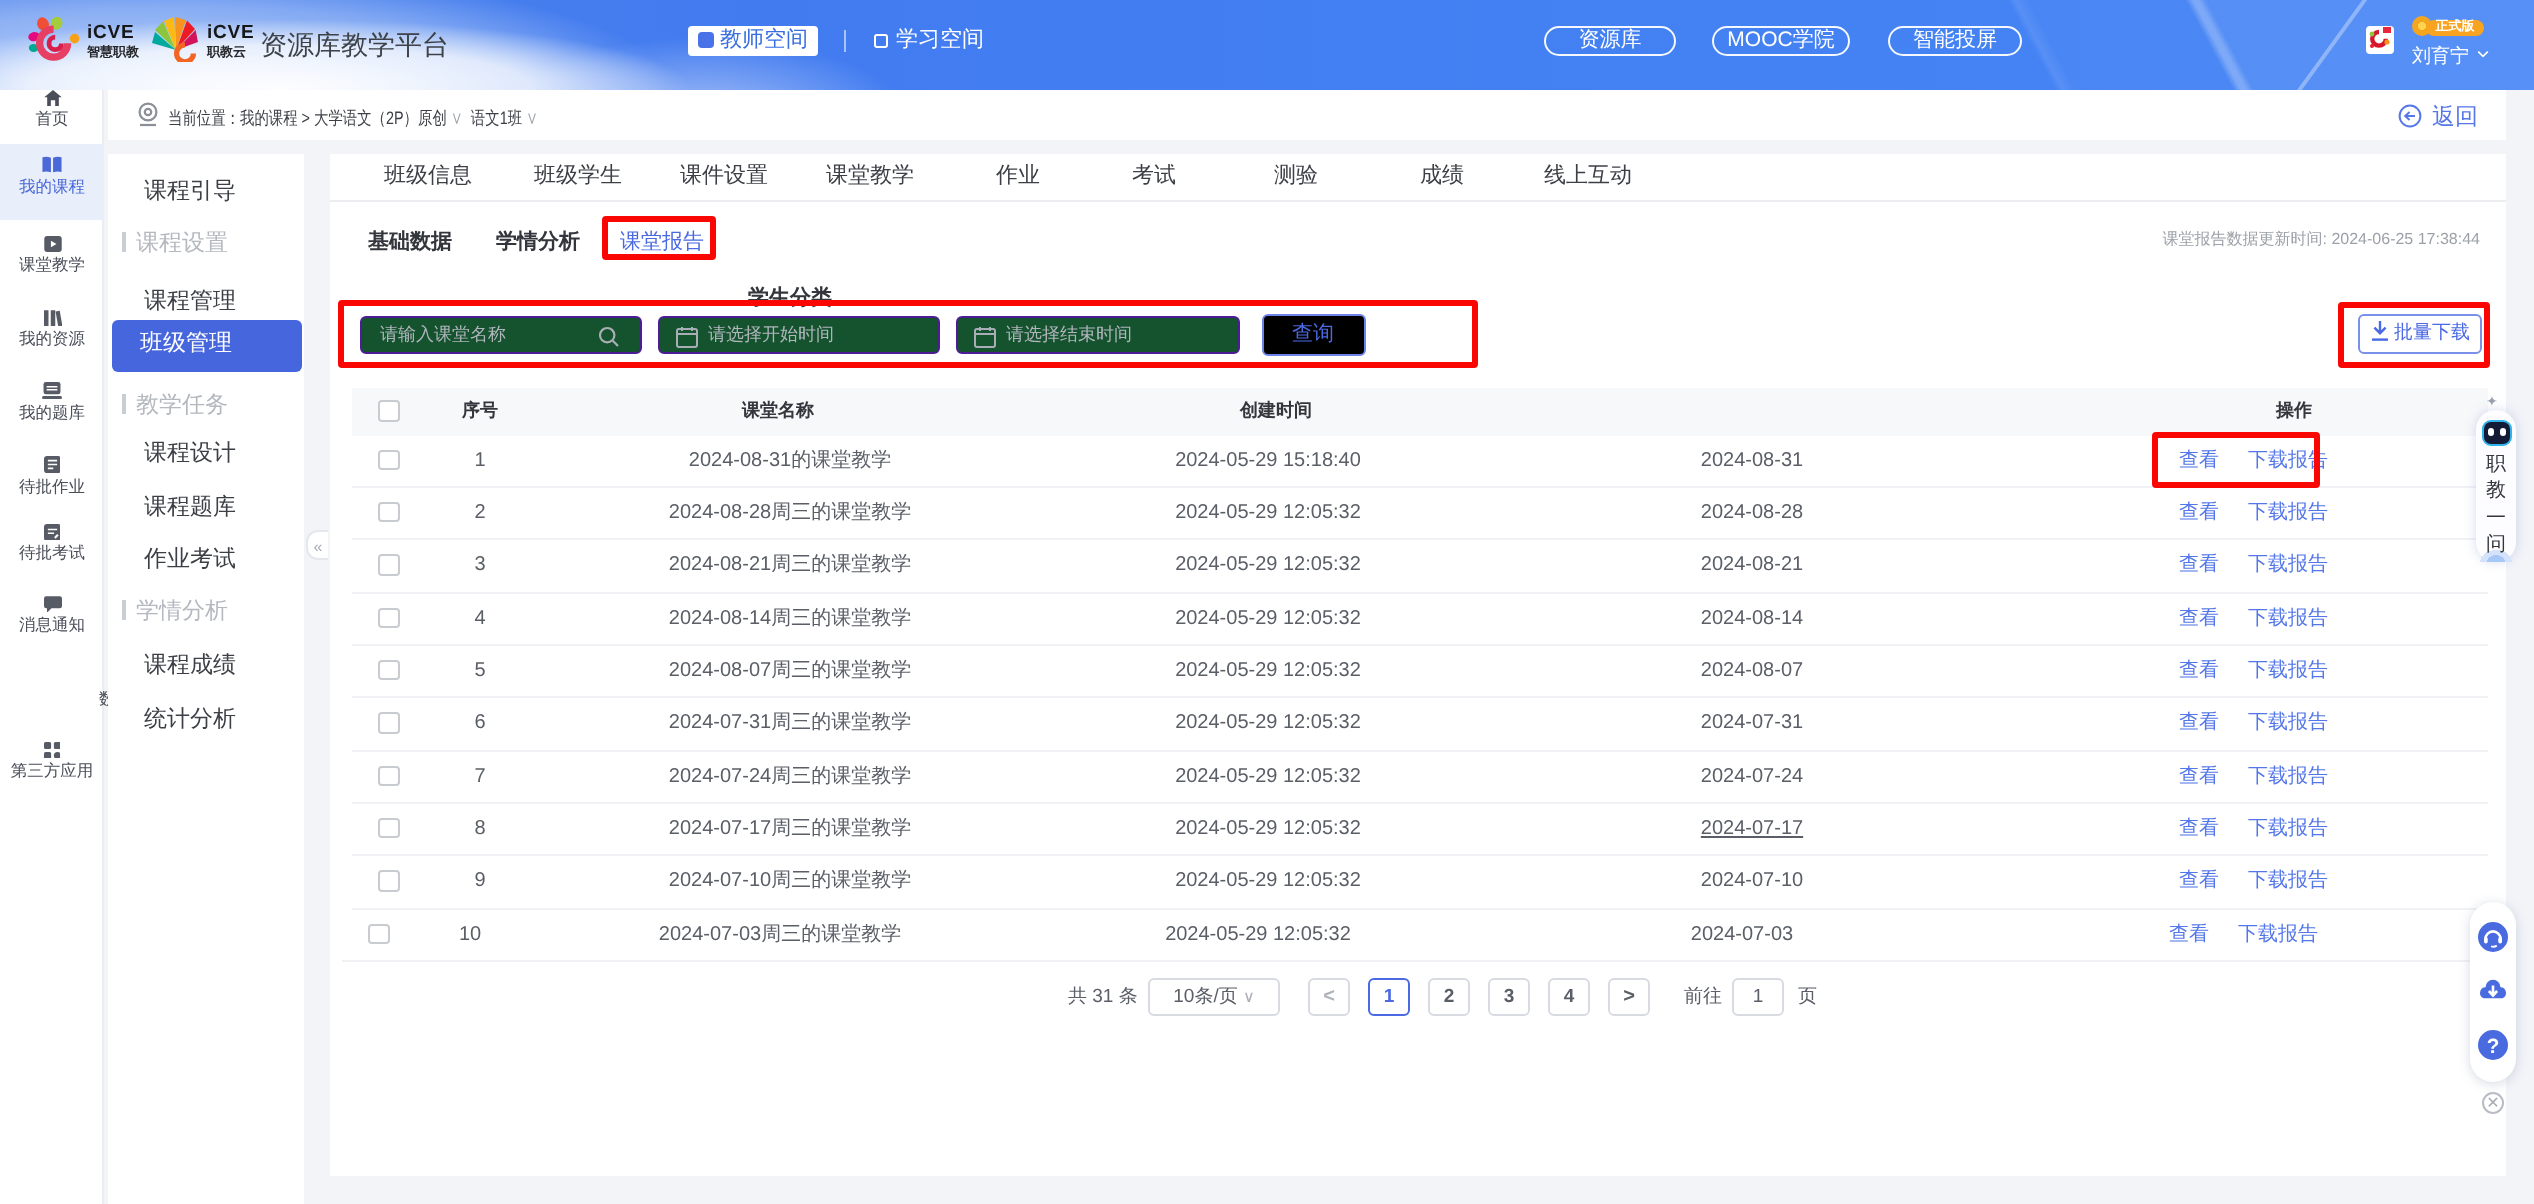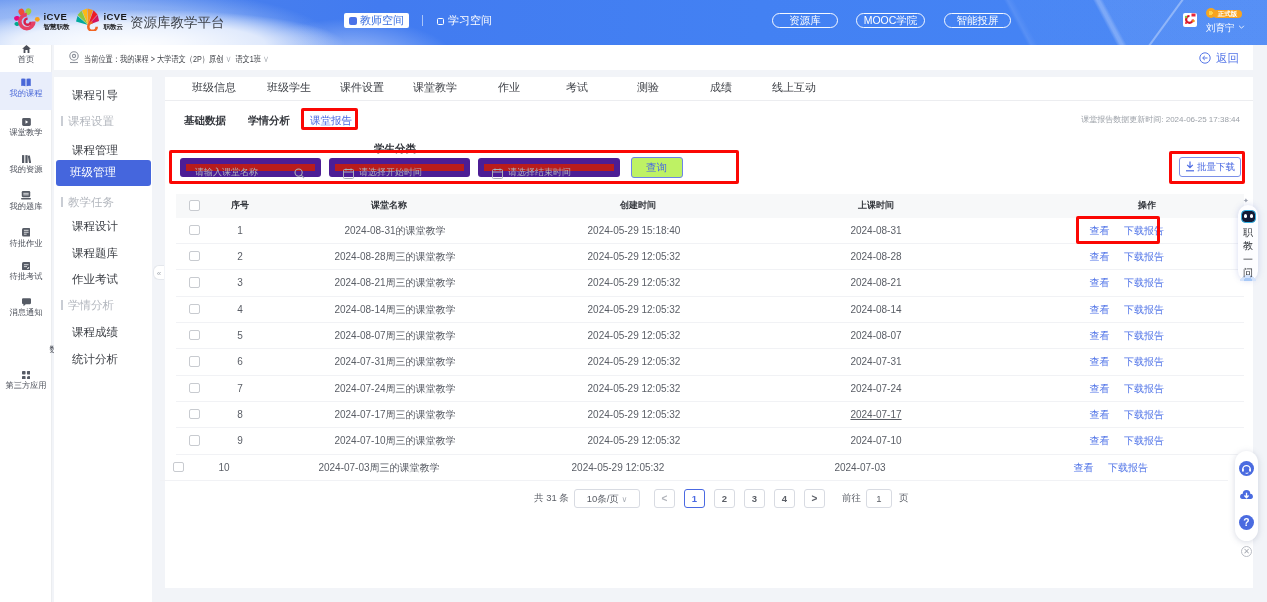--- a/index.html
+++ b/index.html
@@ -60,24 +60,24 @@
   #collapse { position:absolute; left:153px; top:264.5px; width:11px; height:15.5px; background:#fff; border:1px solid #e4e7ec; border-right:none; border-radius:6px 0 0 6px; color:#a6abb3; font-size:8px; line-height:15px; text-align:center;}
 
   
   #panel { position:absolute; left:165px; top:77px; width:1088px; height:511px; background:#fff; }
   .tab1 { position:absolute; top:2.5px; font-size:11px; color:#3c3f45; }
   #tabs1line { position:absolute; left:0; top:22.5px; width:1088px; height:1px; background:#ecedf0; }
   .tab2 { position:absolute; top:37px; font-size:10.5px; color:#33363c; font-weight:bold;}
   .tab2.act { color:#4a69e2; font-weight:normal;}
   #updtime { position:absolute; right:13px; top:36.5px; font-size:8px; color:#9ca1a8; }
 
-  .sinput { position:absolute; top:81px; height:18.5px; background:#b91c1c; border:6px solid #4c1d95; border-radius:3px;
+  .sinput { position:absolute; top:81px; height:18.5px; background:#14532d; border:1px solid #4c1d95; border-radius:3px;
             font-size:9px; color:#b0b5bd; line-height:17px; }
   #qbtn { position:absolute; left:465.5px; top:79.5px; width:52px; height:21px; border:1px solid #6c84e8; border-radius:3px;
-          color:#4a69e2; font-size:10.5px; line-height:19px; text-align:center; background:#bef264;}
+          color:#4a69e2; font-size:10.5px; line-height:19px; text-align:center; background:#000000;}
   #dlbtn { position:absolute; left:1014px; top:80px; width:62px; height:20px; border:1px solid #7b90e8; border-radius:3px;
           color:#4a69e2; font-size:9.5px; line-height:18px; text-align:center; background:#fff;}
 
   
   #thead { position:absolute; left:11px; top:117px; width:1068px; height:23.5px; background:#f7f8f9; }
   .hc { position:absolute; top:0; height:23.5px; line-height:23.5px; text-align:center; font-size:9px; color:#33363c; font-weight:bold; }
   .row { position:absolute; left:11px; width:1068px; height:26.35px; border-bottom:1px solid #f1f2f5; }
   .rc { position:absolute; top:0; height:26px; line-height:26px; text-align:center; font-size:10px; color:#5a5e66; }
   .cb { position:absolute; left:13px; top:7px; width:10.5px; height:10.5px; border:1px solid #c8cbd0; border-radius:2px; background:#fff;}
   .lk { color:#5376e8; }
@@ -306,21 +306,20 @@
   <div id="dlbtn"><svg style="vertical-align:-2px;margin-right:2px;" width="10" height="11" viewBox="0 0 10 11">
         <path d="M5 0.5 V6 M2.2 3.8 L5 6.6 L7.8 3.8" fill="none" stroke="#4a69e2" stroke-width="1.2"></path>
         <path d="M1 9.8 h8" stroke="#4a69e2" stroke-width="1.2"></path>
       </svg>批量下载</div>
 
   <div id="thead">
     <div class="cb" style="top:6px;"></div>
     <div class="hc" style="left:28px;width:72px;">序号</div>
     <div class="hc" style="left:94px;width:238px;">课堂名称</div>
     <div class="hc" style="left:348px;width:228px;">创建时间</div>
-    <div class="hc" style="left:566px;width:268px;">上课时间</div>
     <div class="hc" style="left:900px;width:80px;text-align:right;">操作</div>
   </div>
 </div>
 
 <div id="rows">
 <div class="row" style="top:217.5px;left:176px;">
     <div class="cb"></div>
     <div class="rc" style="left:28px;width:72px;">1</div>
     <div class="rc" style="left:100px;width:238px;">2024-08-31的课堂教学</div>
     <div class="rc" style="left:344px;width:228px;">2024-05-29 15:18:40</div>
@@ -393,21 +392,21 @@
   </div>
 <div class="row" style="top:428.3px;left:176px;">
     <div class="cb"></div>
     <div class="rc" style="left:28px;width:72px;">9</div>
     <div class="rc" style="left:100px;width:238px;">2024-07-10周三的课堂教学</div>
     <div class="rc" style="left:344px;width:228px;">2024-05-29 12:05:32</div>
     <div class="rc" style="left:566px;width:268px;">2024-07-10</div>
     <div class="rc lk" style="left:911px;width:25px;">查看</div>
     <div class="rc lk" style="left:944px;width:48px;">下载报告</div>
   </div>
-<div class="row" style="top:454.65px;left:160px;">
+<div class="row" style="top:454.65px;left:171px;">
     <div class="cb"></div>
     <div class="rc" style="left:28px;width:72px;">10</div>
     <div class="rc" style="left:100px;width:238px;">2024-07-03周三的课堂教学</div>
     <div class="rc" style="left:344px;width:228px;">2024-05-29 12:05:32</div>
     <div class="rc" style="left:566px;width:268px;">2024-07-03</div>
     <div class="rc lk" style="left:911px;width:25px;">查看</div>
     <div class="rc lk" style="left:944px;width:48px;">下载报告</div>
   </div>
 </div>
 

